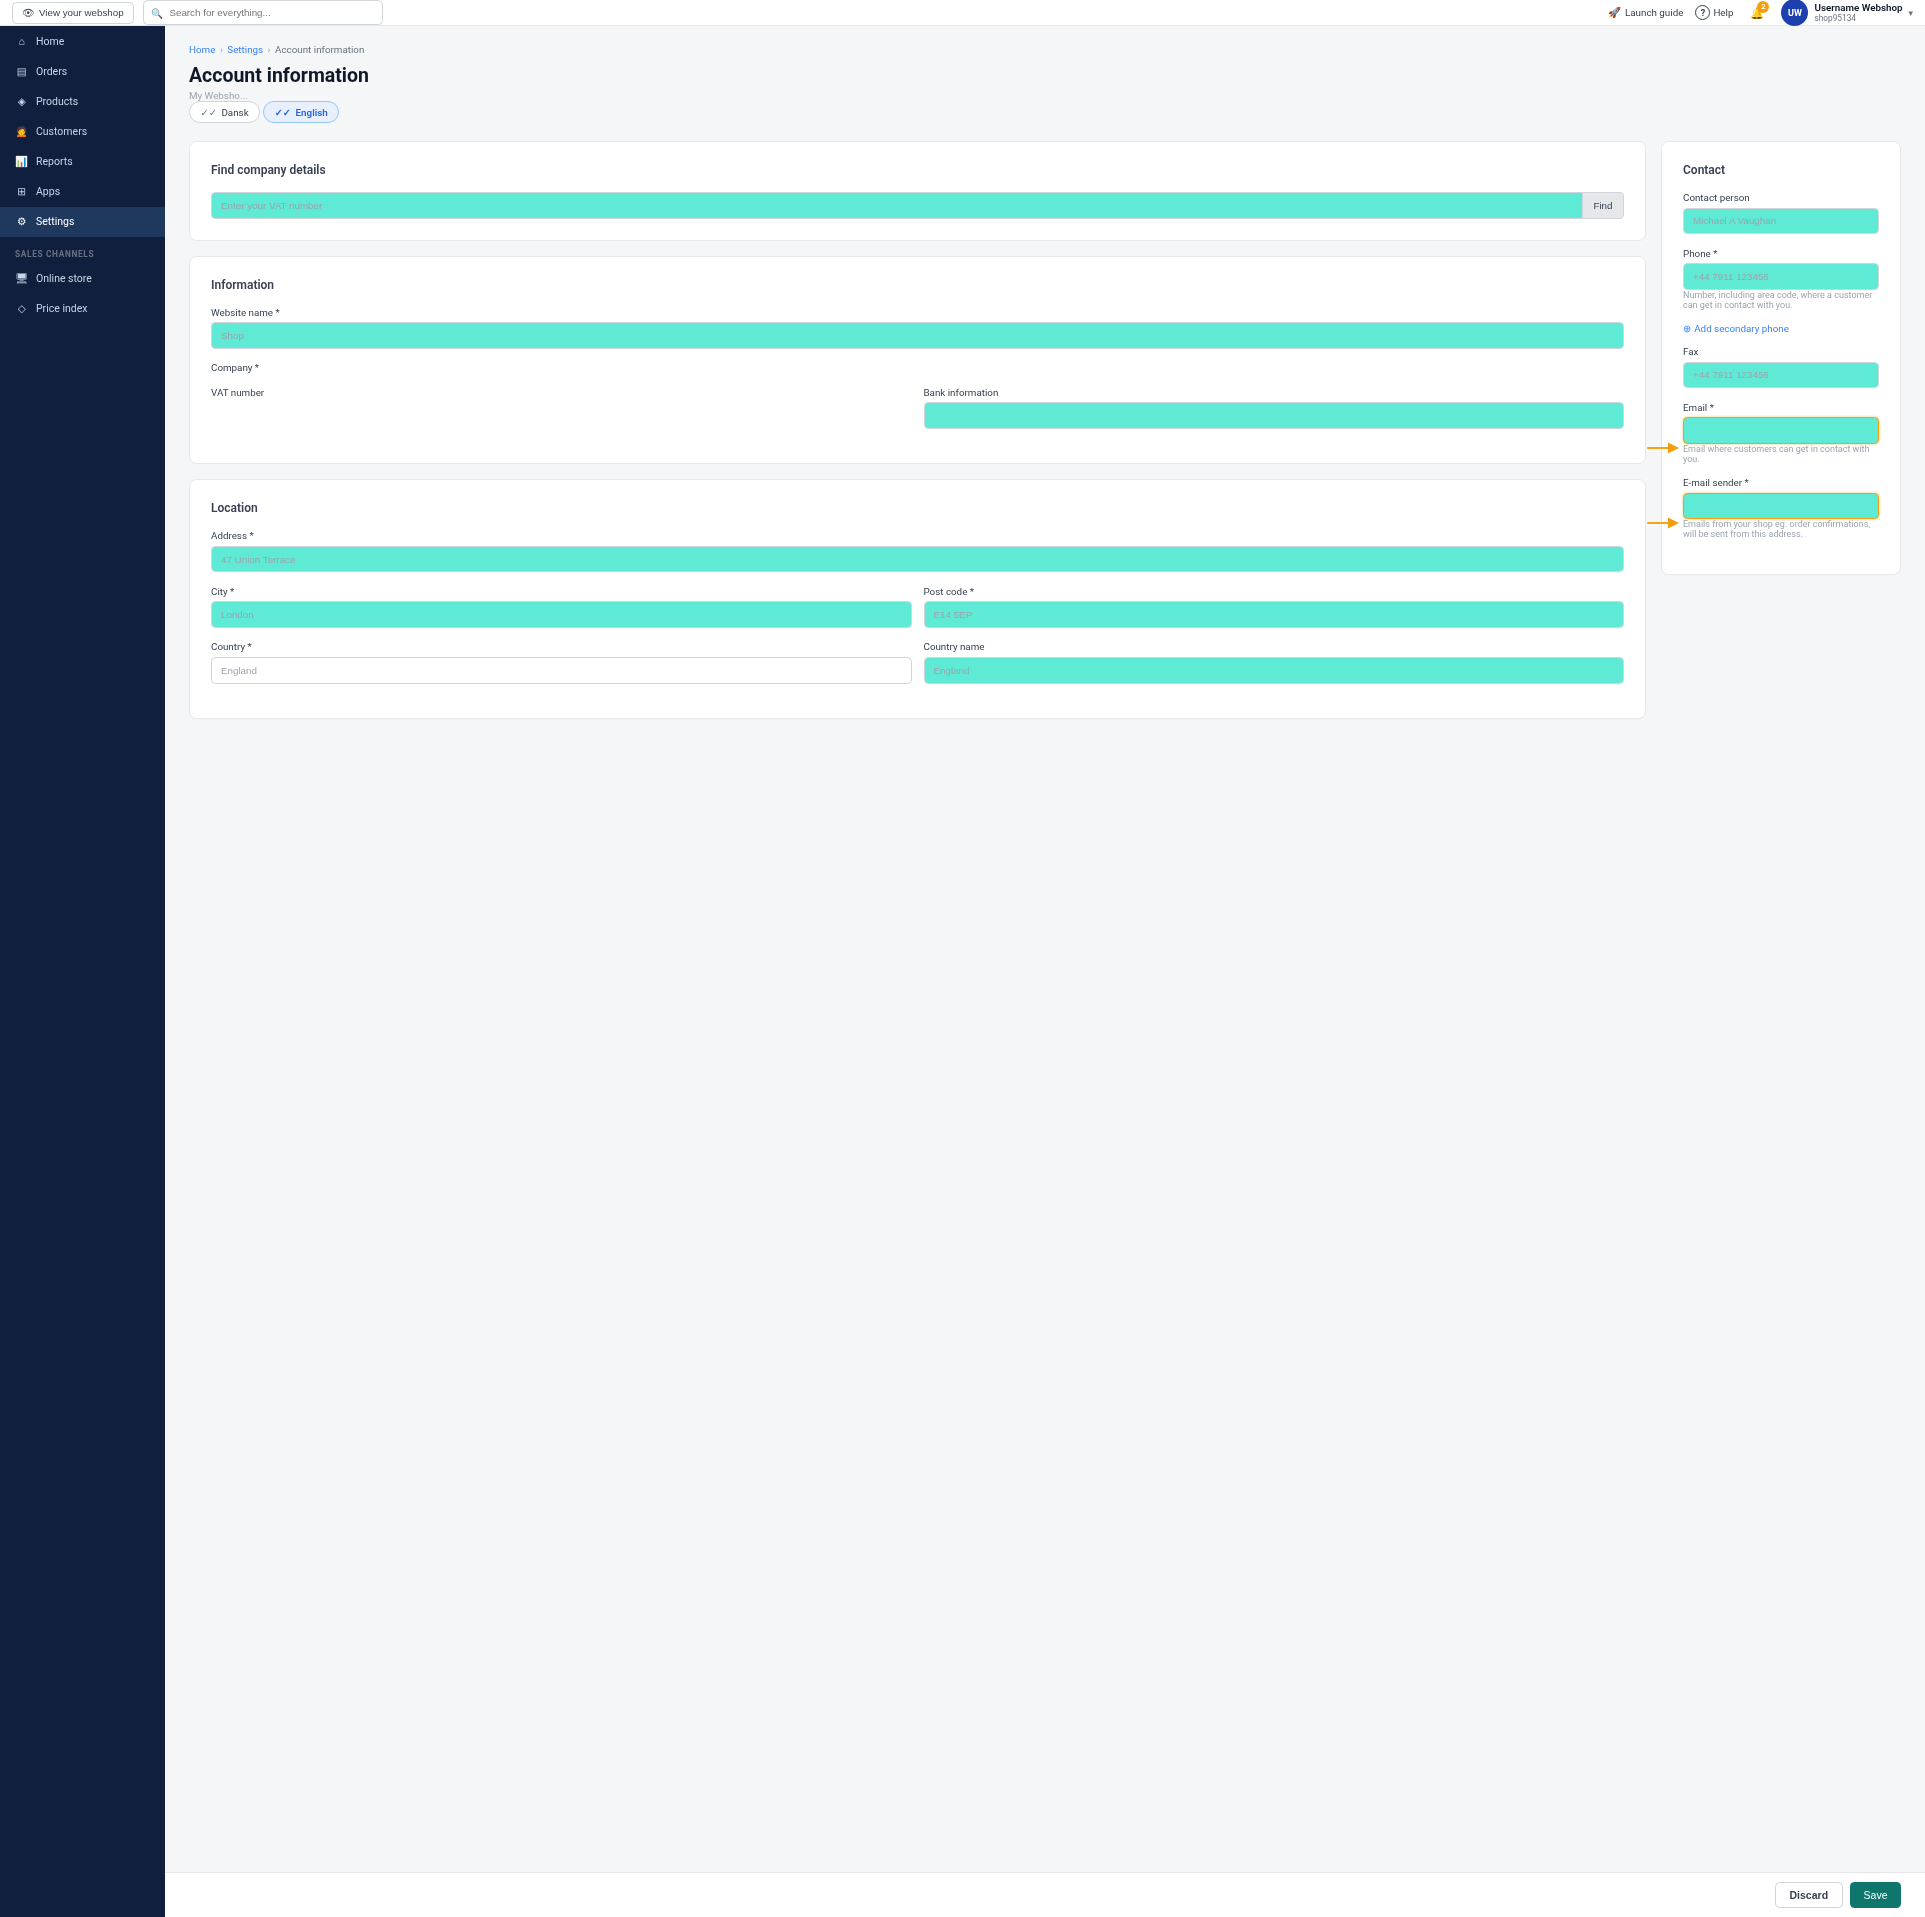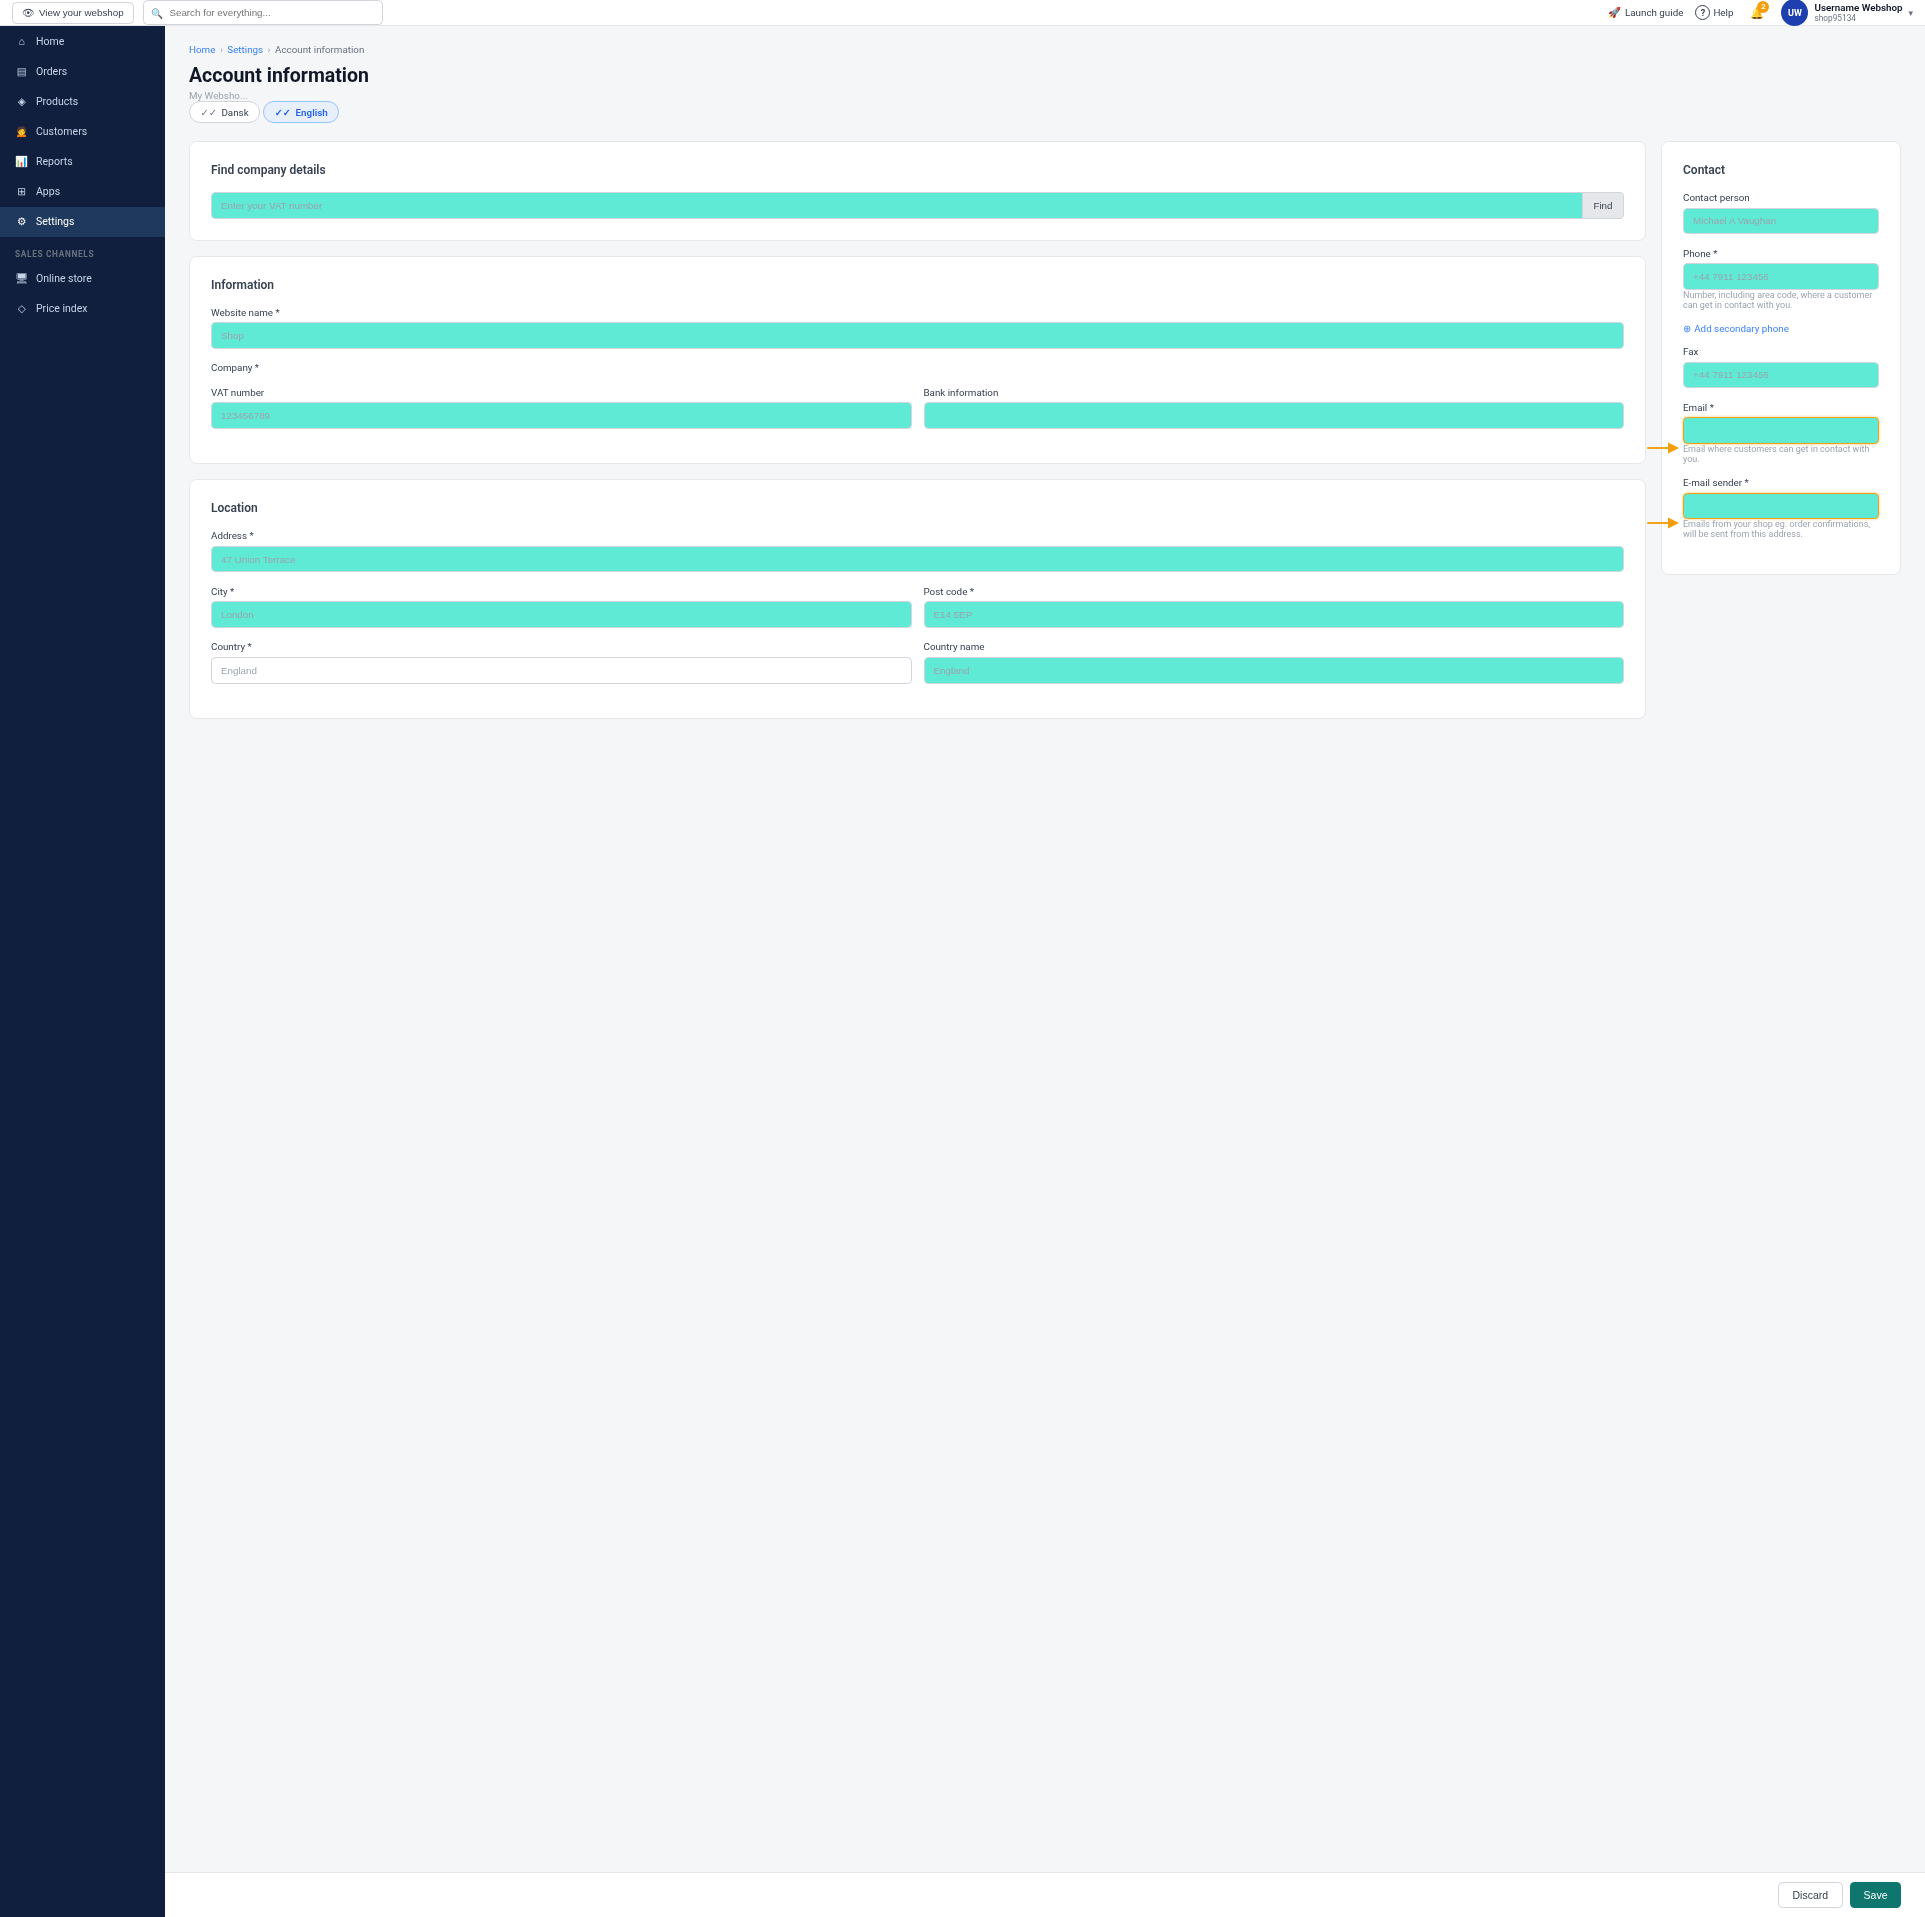--- a/index.html
+++ b/index.html
@@ -70,21 +70,21 @@
     .find-row .form-input { border-radius: 4.5px 0 0 4.5px; }
     .find-btn { padding: 6.8px 10.5px; background: #e5e7eb; border: 0.8px solid #d1d5db; border-left: none; border-radius: 0 4.5px 4.5px 0; font-size: 9.8px; color: #374151; cursor: pointer; white-space: nowrap; }
 
     .helper-text { font-size: 9px; color: #9ca3af; margin-top: 0; }
     .add-link { display: flex; align-items: center; gap: 3px; font-size: 9.8px; color: #3b82f6; cursor: pointer; margin-top: 6px; }
 
     .form-select { width: 100%; border: 0.8px solid #d1d5db; border-radius: 4.5px; padding: 6.8px 9px; font-size: 9.8px; color: #9ca3af; background: #fff; outline: none; appearance: none; cursor: pointer; }
 
     
     .footer-bar { position: fixed; bottom: 0; right: 0; left: 165px; background: #fff; border-top: 0.8px solid #e5e7eb; padding: 9px 24px; display: flex; justify-content: flex-end; gap: 7.5px; z-index: 100; }
-    .discard-btn { padding: 6px 13.5px; border: 0.8px solid #d1d5db; border-radius: 4.5px; font-size: 10.5px; color: #374151; background: #fff; cursor: pointer; }
+    .discard-btn { padding: 6px 13.5px; border: 0.8px solid #d1d5db; border-radius: 4.5px; font-size: 10.5px; color: #374151; background: #fff; cursor: pointer; font-weight: bold; }
     .save-btn { padding: 6px 13.5px; border: none; border-radius: 4.5px; font-size: 10.5px; color: #fff; background: #0f766e; cursor: pointer; }
     .icon-eye::before { content: '👁'; font-size: 9.8px; }
     .icon-rocket::before { content: '🚀'; font-size: 10.5px; }
     .icon-bell::before { content: '🔔'; font-size: 11.3px; }
     .icon-search::before { content: '🔍'; font-size: 9.8px; }
     .icon-check::before { content: '✓'; }
   </style>
 </head>
 <body>
 
@@ -213,21 +213,20 @@
               <input class="form-input" type="text" placeholder="Shop" style="">
             </div>
 
             <div class="form-group">
               <label class="form-label">Company *</label>
             </div>
 
             <div class="form-row">
               <div class="form-group">
                 <label class="form-label">VAT number</label>
-                <input class="form-input" type="text" placeholder="123456789" style="">
               </div>
               <div class="form-group">
                 <label class="form-label">Bank information</label>
                 <input class="form-input" type="text" placeholder="" style="">
               </div>
             </div>
           </div>
 
           <div class="card">
             <div class="card-title">Location</div>

